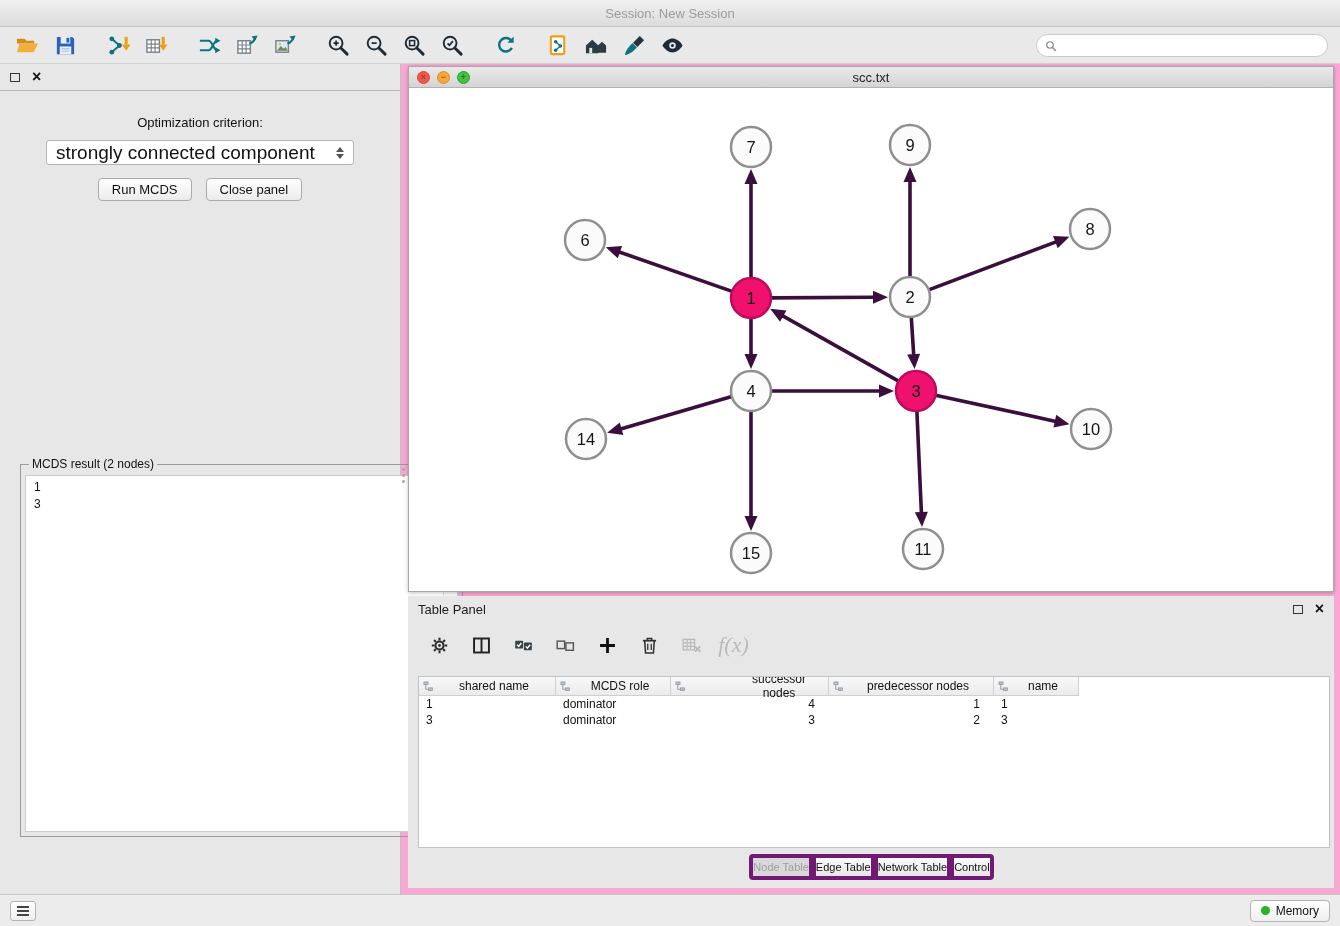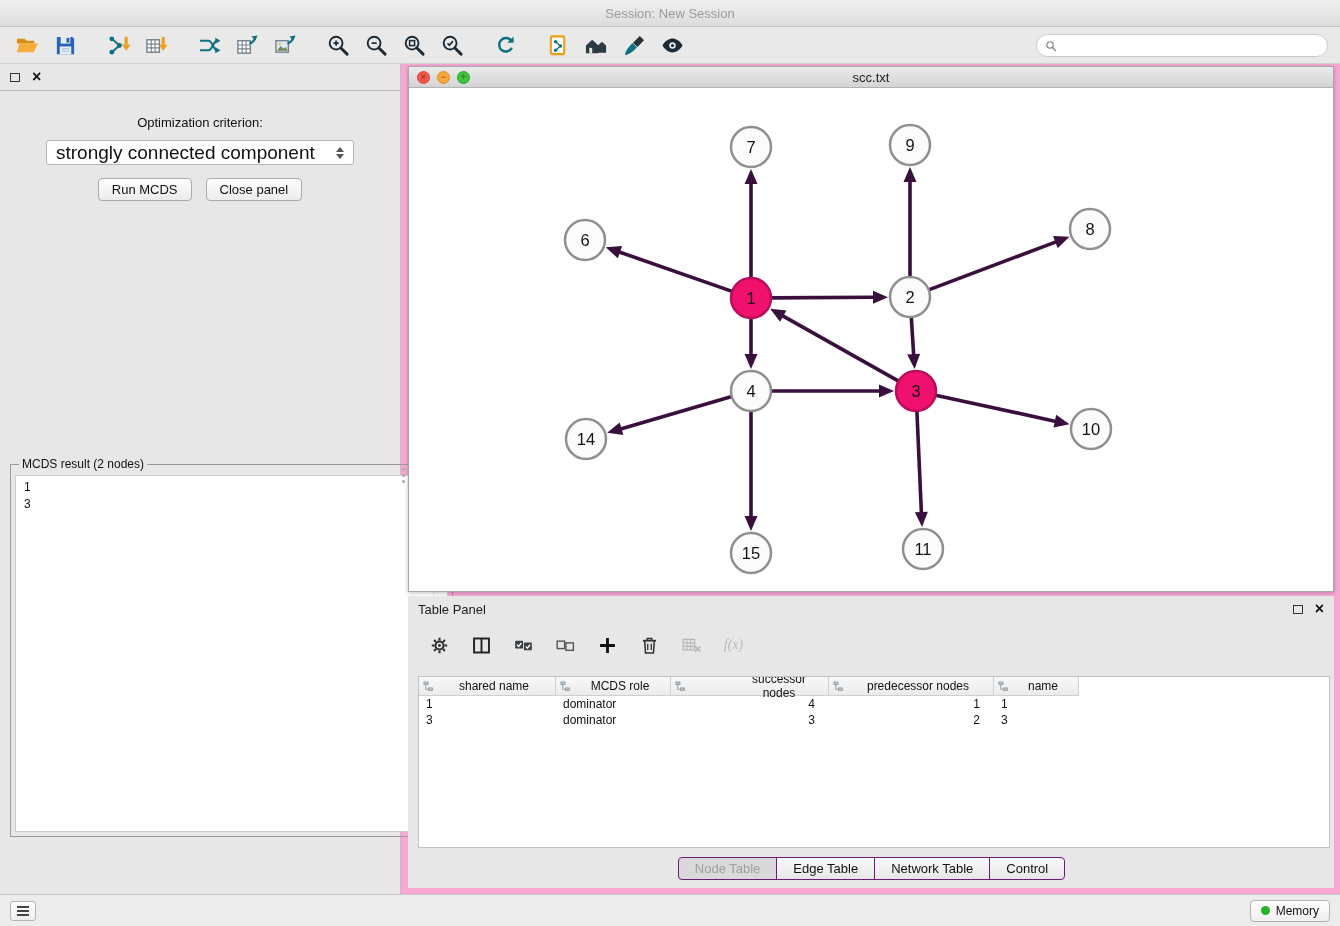--- a/index.html
+++ b/index.html
@@ -38,21 +38,21 @@
   .opt-label { text-align:center; margin-top:24px; font-size:13px; color:#111; }
   .dropdown { width:308px; height:25px; margin:10px auto 0; background:#fff; border:1px solid #b5b5b5;
     border-radius:3px; display:flex; align-items:center; padding:0 6px 0 9px; font-size:19px; color:#111; }
   .dropdown .dd-label { flex:1; }
   .dd-stepper { display:flex; flex-direction:column; align-items:center; justify-content:center; gap:2px; width:14px; }
   .tri-up { width:0; height:0; border-left:4px solid transparent; border-right:4px solid transparent; border-bottom:5px solid #555; }
   .tri-down { width:0; height:0; border-left:4px solid transparent; border-right:4px solid transparent; border-top:5px solid #555; }
   .cp-buttons { display:flex; justify-content:center; gap:14px; margin-top:13px; }
   .btn { font-size:13px; padding:3px 13px; background:linear-gradient(#ffffff,#ebebeb);
     border:1px solid #ababab; border-radius:4px; color:#111; font-family:inherit; cursor:default; }
-  .result-box { position:absolute; left:10px; width:443px; top:366px; height:380px; border:1px solid #9a9a9a; padding:4px; }
+  .result-box { position:absolute; left:20px; width:443px; top:366px; height:380px; border:1px solid #9a9a9a; padding:4px; }
   .result-box legend { font-size:12px; padding:0 3px; margin-left:4px; color:#111; }
   .result-area { position:relative; width:100%; height:100%; background:#fff; border:1px solid #ccc;
     padding:3px 8px; font-size:12px; line-height:17px; color:#111; }
   .result-scrollbar { position:absolute; top:0; right:0; width:14px; height:100%;
     border-left:1px solid #e3e3e3; background:#fbfbfb; }
 
   
   .v-splitter { position:absolute; left:401px; top:64px; width:7px; height:830px; }
   .v-grip { position:absolute; left:1px; top:404px; display:flex; flex-direction:column; gap:3px; }
   .v-grip i { width:3px; height:3px; background:#a8a8a8; border-radius:50%; }
@@ -68,33 +68,33 @@
   .light.red { background:#f4564c; border:1px solid #d8463c; }
   .light.yellow { background:#f6a63a; border:1px solid #dd8f24; }
   .light.green { background:#3ec43e; border:1px solid #2aa32a; }
   #graph-svg { display:block; }
 
   
   .table-panel { position:absolute; left:408px; top:596px; width:926px; height:292px; background:#e7e7e7; }
   .tp-toolbar { display:flex; align-items:center; gap:15px; padding-left:18px; height:38px; margin-top:4px; }
   .tp-btn { width:27px; height:27px; display:flex; align-items:center; justify-content:center; cursor:default; }
   .tp-btn svg { width:21px; height:21px; }
-  .fx { font-style:italic; font-family:"Liberation Serif", serif; font-size:14px; color:#b9b9b9; }
+  .fx { font-style:italic; font-family:"Liberation Serif", serif; font-size:22px; color:#b9b9b9; }
   .table-wrap { position:absolute; left:10px; top:80px; width:912px; height:172px;
     background:#fff; border:1px solid #c2c2c2; overflow:hidden; }
   .t-head { display:flex; height:19px; }
   .th { display:flex; align-items:center; border-right:1px solid #cfcfcf; border-bottom:1px solid #cfcfcf;
     font-size:12px; color:#111; padding:4px 4px; background:linear-gradient(#f8f8f8,#ebebeb); cursor:default; }
   .th svg { flex:none; margin-right:3px; }
   .th-label { flex:1; text-align:center; }
   .tr { display:flex; height:16px; align-items:center; font-size:12px; color:#111; cursor:default; }
   .td { padding:0 7px; overflow:hidden; white-space:nowrap; }
   .td.right { text-align:right; padding-right:14px; }
   .table-tabs { position:absolute; bottom:8px; left:0; width:100%; display:flex; justify-content:center; }
-  .t-tab { border:1px solid #701a75; padding:3px 16px; font-size:13px;
+  .t-tab { border:4px solid #701a75; padding:3px 0; font-size:11px;
     background:linear-gradient(#fbfbfb,#e6e6e6); margin-right:-1px; color:#111; cursor:default; }
   .t-tab:first-child { border-radius:4px 0 0 4px; }
   .t-tab:last-child { border-radius:0 4px 4px 0; }
   .t-tab.active { background:#d9d9d9; color:#9e9e9e; }
 
   
   .statusbar { position:absolute; left:0; top:894px; width:100%; height:32px; background:#ececec;
     border-top:1px solid #c6c6c6; display:flex; align-items:center; padding:0 10px; }
   .sb-left-btn { width:26px; height:20px; border:1px solid #b3b3b3; border-radius:3px;
     background:linear-gradient(#fff,#eee); display:flex; flex-direction:column; justify-content:center; gap:2px; align-items:center; cursor:default; }

